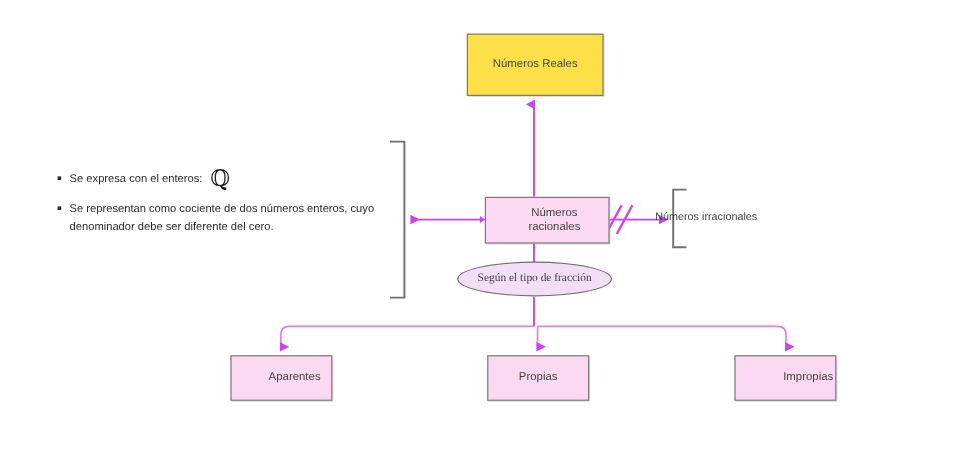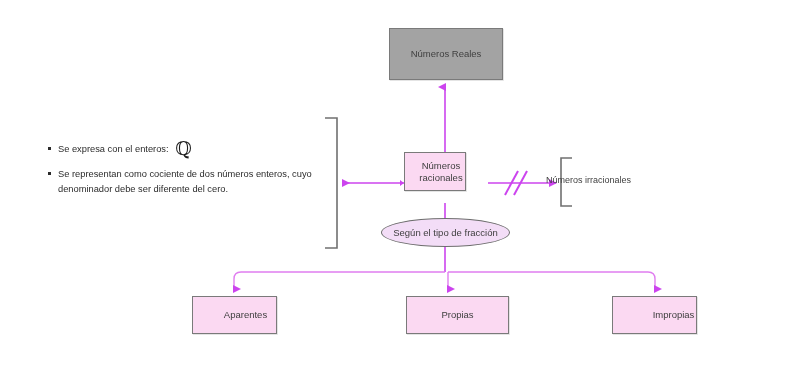--- a/index.html
+++ b/index.html
@@ -26,34 +26,34 @@
     justify-content: center;
     text-align: center;
     color: #404040;
     line-height: 1.25;
     z-index: 3;
   }
   .box {
     border: 1.2px solid #7a7a7a;
     box-shadow: 0.8px 0.8px 0 rgba(120,120,120,0.25);
   }
-  .box-lavender { background: #a3a3a3; }
+  .box-lavender { background: #fde047; }
   .box-pink { background: #fbd9f2; }
   .ellipse {
     background: #f3ddf7;
     border: 1.2px solid #6e6e6e;
     border-radius: 50% / 50%;
   }
 
   
   #node-reales   { left: 389px; top: 28px;  width: 114px; height: 52px; font-size: 9.5px; }
-  #node-racional { left: 404px; top: 152px; width: 62px;  height: 39px; font-size: 9.5px; padding-left: 12px; }
-  #node-fraccion { left: 381px; top: 218px; width: 129px; height: 29px; font-size: 9.5px; }
+  #node-racional { left: 404px; top: 164px; width: 104px;  height: 39px; font-size: 9.5px; padding-left: 12px; }
+  #node-fraccion { left: 381px; top: 218px; width: 129px; height: 29px; font-size: 9.5px; font-family: Liberation Serif, serif; }
   #node-aparentes{ left: 192px; top: 296px; width: 85px;  height: 38px; font-size: 9.5px; padding-left: 22px; }
-  #node-propias  { left: 406px; top: 296px; width: 103px;  height: 38px; font-size: 9.5px; }
+  #node-propias  { left: 406px; top: 296px; width: 85px;  height: 38px; font-size: 9.5px; }
   #node-impropias{ left: 612px; top: 296px; width: 85px;  height: 38px; font-size: 9.5px; padding-left: 38px; }
 
   
   #label-irracionales {
     position: absolute;
     left: 546px;
     top: 175px;
     font-size: 9px;
     color: #3f3f3f;
     white-space: nowrap;

